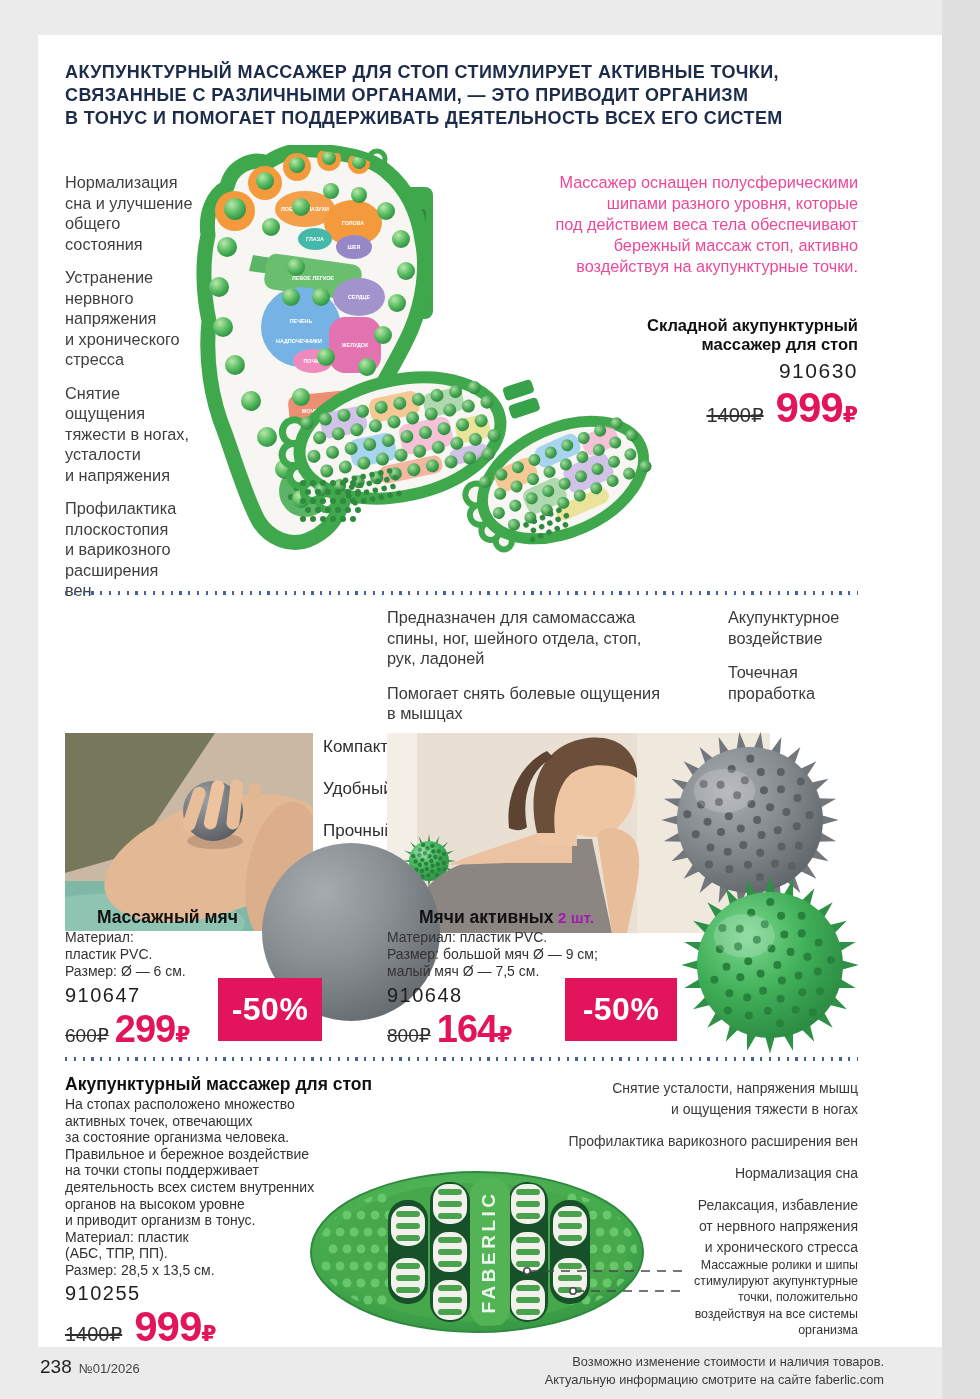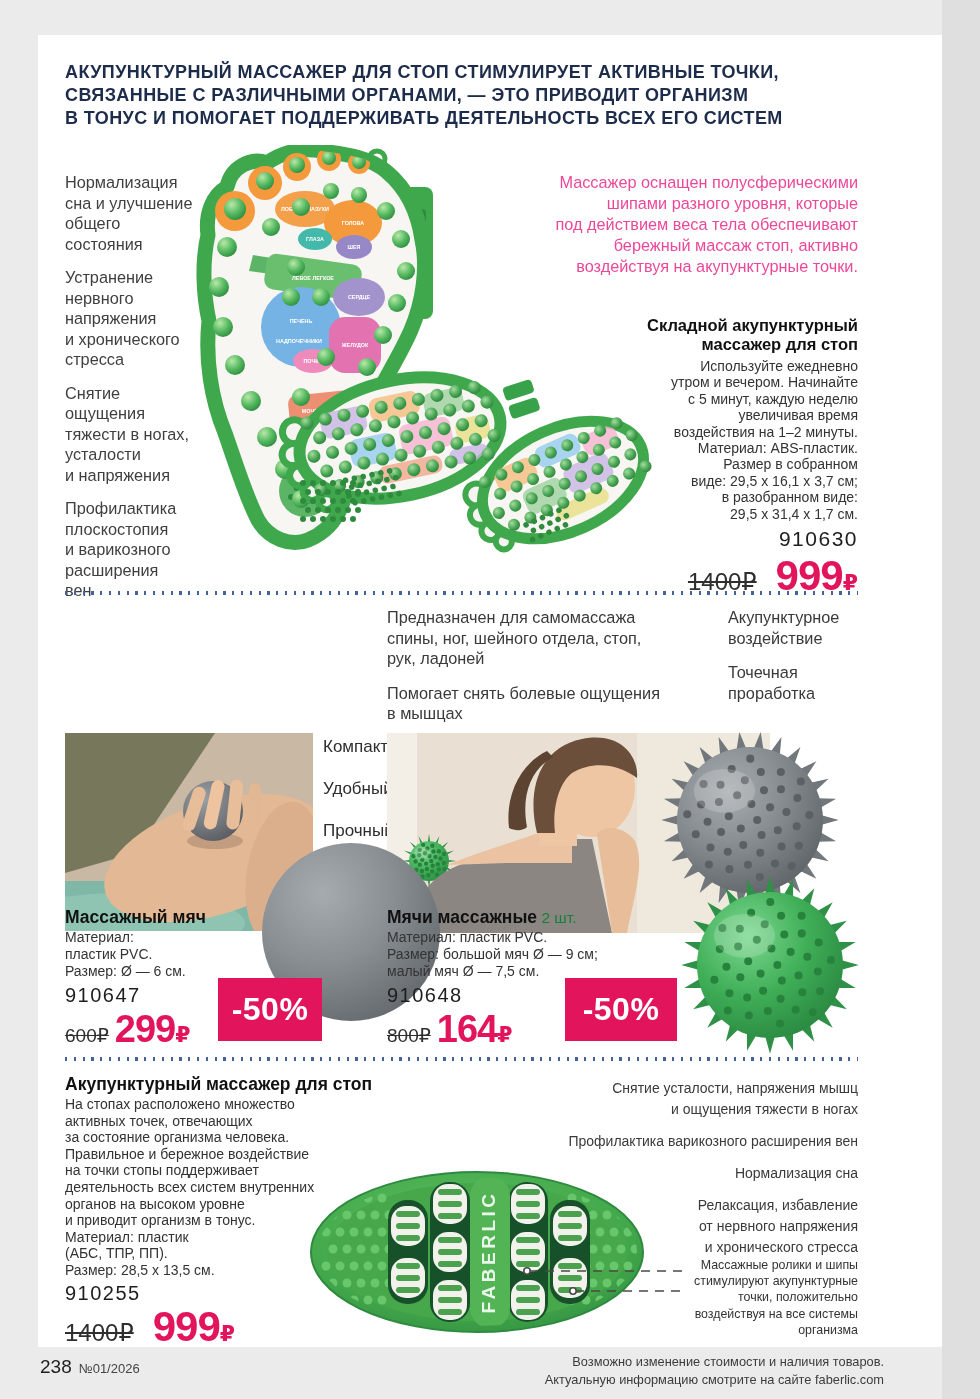--- a/index.html
+++ b/index.html
@@ -24,38 +24,38 @@
   .benefits{position:absolute;left:0;top:137px;width:190px;font-size:16.3px;line-height:20.5px;color:#3f3f3f;}
   .benefits p{margin:0 0 13px;white-space:pre-line;}
   .intro{position:absolute;right:0;top:137px;width:370px;text-align:right;
     font-size:16.3px;line-height:21px;color:#ec4899;white-space:pre-line;}
   .right-block{text-align:right;}
   .p1{position:absolute;right:0;top:281px;width:280px;}
   .prod-title{font-size:16.5px;line-height:19px;font-weight:700;color:#111;margin:0 0 4px;white-space:pre-line;}
   .prod-desc{font-size:14px;line-height:16.4px;color:#333;margin:0;white-space:pre-line;}
   .article{font-size:21px;letter-spacing:1.5px;color:#1e1e1e;margin-top:5px;}
   .price-row{white-space:nowrap;margin-top:1px;}
-  .old{font-size:24px;color:#2f2f2f;text-decoration:line-through;margin-right:19px;}
+  .old{font-size:20px;color:#2f2f2f;text-decoration:line-through;margin-right:12px;}
   .new{font-size:42px;font-weight:800;color:#e2155c;letter-spacing:-1px;}
   .cur{font-size:22px;font-weight:700;color:#e2155c;}
   .s2{position:absolute;left:27px;top:572px;width:793px;height:450px;}
   .colp{position:absolute;top:0;font-size:16.3px;line-height:20.5px;color:#3a3a3a;}
   .colp p{margin:0 0 14px;white-space:pre-line;}
   .c1{left:0;width:310px;} .c2{left:322px;width:330px;} .c3{left:663px;width:130px;}
   .photo{position:absolute;overflow:hidden;background:#d8cbba;}
   .photo1{left:0;top:126px;width:248px;height:198px;}
   .photo2{left:322px;top:126px;width:383px;height:200px;}
   .features{position:absolute;left:258px;top:130px;font-size:17px;line-height:20px;color:#2e2e2e;}
   .features div{margin-bottom:22px;}
   .grey-ball{position:absolute;left:197px;top:236px;width:178px;height:178px;border-radius:50%;
     background:radial-gradient(circle at 34% 28%, #a6abaf 0%, #8a8f93 40%, #6a6f73 75%, #54585c 100%);}
   .pball{position:absolute;left:0;top:300px;width:300px;}
   .pballs{position:absolute;left:322px;top:300px;width:330px;}
-  .pb-title{font-size:17.5px;font-weight:700;color:#111;line-height:21px;margin:0;}
-  .pb-qty{font-weight:400;font-size:15.5px;color:#15803d;}
+  .pb-title{font-size:17.5px;font-weight:700;color:#111;line-height:21px;margin:0;padding-left:32px;}
+  .pb-qty{font-weight:700;font-size:15.5px;color:#a21caf;}
   .pb-specs{font-size:14px;line-height:17px;color:#333;margin:1px 0 0;white-space:pre-line;}
   .pb-article{font-size:20px;letter-spacing:1.5px;color:#1e1e1e;margin-top:4px;}
   .pb-new{font-size:38px;font-weight:800;color:#e2155c;letter-spacing:-1px;}
   .pb-old{font-size:19px;color:#2f2f2f;text-decoration:line-through;margin-right:6px;text-align:right;}
   .badge{position:absolute;width:104px;height:63px;background:#e2155c;color:#fff;
     display:flex;align-items:center;justify-content:center;
     font-size:32px;font-weight:800;letter-spacing:.5px;}
   .badge1{left:153px;top:371px;}
   .badge2{left:500px;top:371px;width:112px;}
   .s3{position:absolute;left:27px;top:1040px;width:793px;height:272px;}
@@ -114,30 +114,20 @@
 
     <div class="intro">Массажер оснащен полусферическими
 шипами разного уровня, которые
 под действием веса тела обеспечивают
 бережный массаж стоп, активно
 воздействуя на акупунктурные точки.</div>
 
     <div class="p1 right-block">
       <p class="prod-title">Складной акупунктурный
 массажер для стоп</p>
-      <p class="prod-desc">Используйте ежедневно
-утром и вечером. Начинайте
-с 5 минут, каждую неделю
-увеличивая время
-воздействия на 1–2 минуты.
-Материал: ABS-пластик.
-Размер в собранном
-виде: 29,5 х 16,1 х 3,7 см;
-в разобранном виде:
-29,5 х 31,4 х 1,7 см.</p>
       <div class="article">910630</div>
       <div class="price-row">
         <span class="old">1400₽</span><span class="new">999</span><span class="cur">₽</span>
       </div>
     </div>
   </div>
 
   <svg class="abs" style="left:157px;top:110px;" width="475" height="460" viewBox="0 0 475 460">
     <defs>
       <radialGradient id="bumpG" cx="35%" cy="30%" r="75%">
@@ -570,21 +560,21 @@
 пластик PVC.
 Размер: Ø — 6 см.</p>
       <div class="pb-article">910647</div>
       <div class="price-row">
         <span class="pb-old">600₽</span><span class="pb-new">299</span><span class="cur">₽</span>
       </div>
     </div>
     <div class="badge badge1">-50%</div>
 
     <div class="pballs">
-      <p class="pb-title"><span>Мячи массажные</span><span class="pb-qty"> 2 шт.</span></p>
+      <p class="pb-title"><span>Мячи активных</span><span class="pb-qty"> 2 шт.</span></p>
       <p class="pb-specs">Материал: пластик PVC.
 Размер: большой мяч Ø — 9 см;
 малый мяч Ø — 7,5 см.</p>
       <div class="pb-article">910648</div>
       <div class="price-row">
         <span class="pb-old">800₽</span><span class="pb-new">164</span><span class="cur">₽</span>
       </div>
     </div>
     <div class="badge badge2">-50%</div>
   </div>

